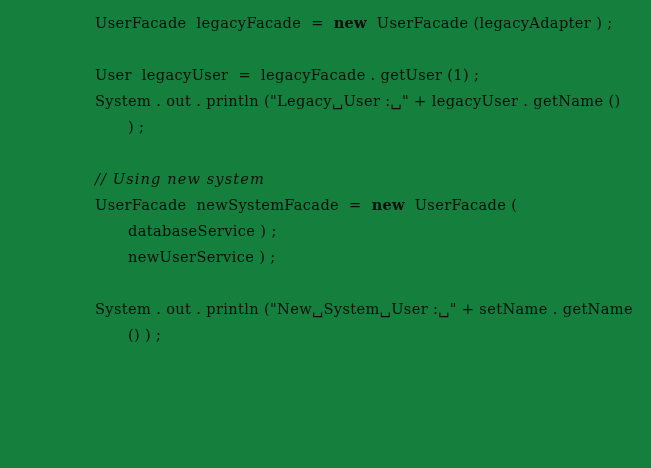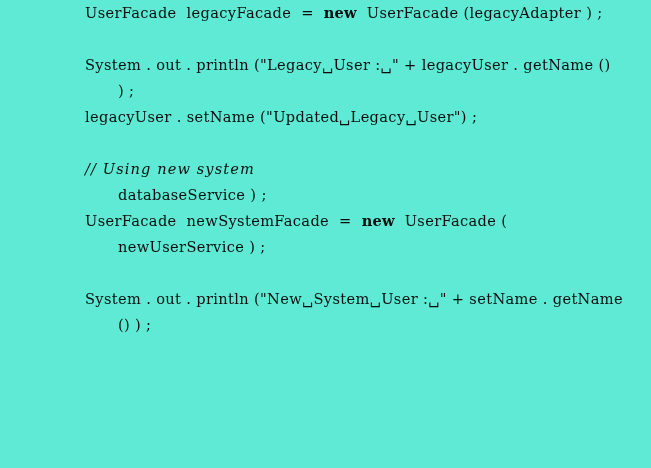--- a/index.html
+++ b/index.html
@@ -12,23 +12,23 @@
     width: 651px;
     height: 468px;
     overflow: hidden;
     font-family: "DejaVu Serif", "Liberation Serif", serif;
   }
 
   #listing {
     position: relative;
     width: 651px;
     height: 468px;
-    background: #5eead4;
+    background: #15803d;
     box-sizing: border-box;
-    padding: 0;
+    padding: 10px;
   }
 
   .code-line {
     font-family: "DejaVu Serif", "Liberation Serif", serif;
     font-size: 14.6px;
     line-height: 26px;
     height: 26px;
     color: #0d0d0d;
     white-space: pre;
     letter-spacing: 0.35px;
@@ -50,24 +50,24 @@
     letter-spacing: 1.1px;
   }
   .str { letter-spacing: 0.35px; }
 </style>
 </head>
 <body>
 
 <div id="listing">
     <div class="code-line ind-2"><span>UserFacade  legacyFacade  =  </span><span class="kw">new</span><span>  UserFacade (legacyAdapter ) ;</span></div>
     <div class="code-line ind-2 blank">&nbsp;</div>
+    <div class="code-line ind-2"><span>User  legacyUser  =  legacyFacade . getUser (1) ;</span></div>
     <div class="code-line ind-2"><span>System . out . println (</span><span class="str">"Legacy␣User :␣"</span><span> + legacyUser . getName ()</span></div>
     <div class="code-line ind-3"><span>) ;</span></div>
-    <div class="code-line ind-2"><span>legacyUser . setName (</span><span class="str">"Updated␣Legacy␣User"</span><span>) ;</span></div>
     <div class="code-line ind-2 blank">&nbsp;</div>
     <div class="code-line ind-2"><span class="cmt">// Using new system</span></div>
+    <div class="code-line ind-2"><span>UserFacade  newSystemFacade  =  </span><span class="kw">new</span><span>  UserFacade (</span></div>
     <div class="code-line ind-3"><span>databaseService ) ;</span></div>
-    <div class="code-line ind-2"><span>UserFacade  newSystemFacade  =  </span><span class="kw">new</span><span>  UserFacade (</span></div>
     <div class="code-line ind-3"><span>newUserService ) ;</span></div>
     <div class="code-line ind-2 blank">&nbsp;</div>
     <div class="code-line ind-2"><span>System . out . println (</span><span class="str">"New␣System␣User :␣"</span><span> + setName . getName</span></div>
     <div class="code-line ind-3"><span>() ) ;</span></div>
   </div>
 
 </body></html>

